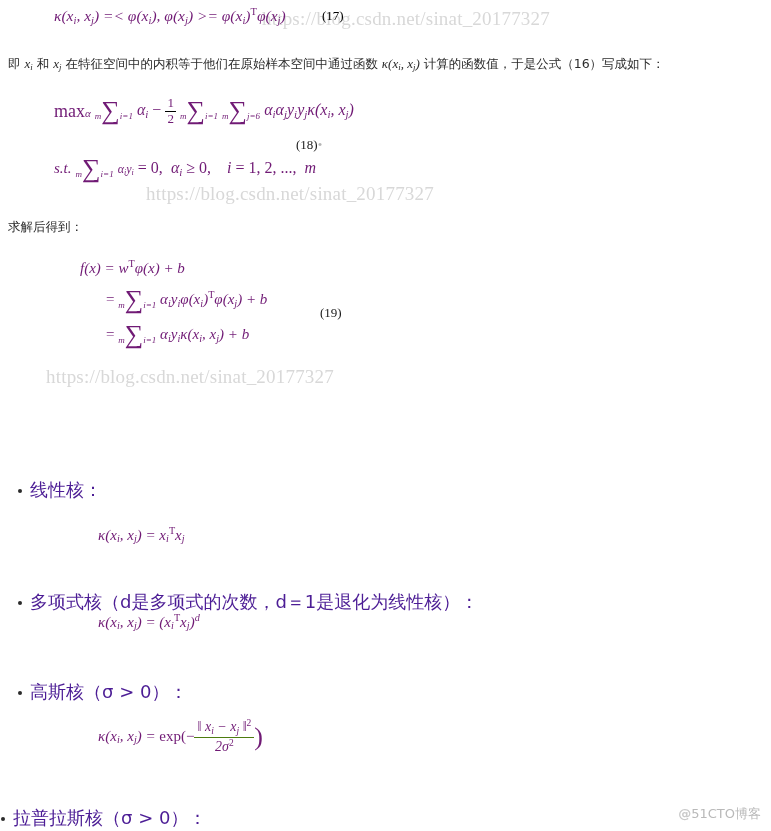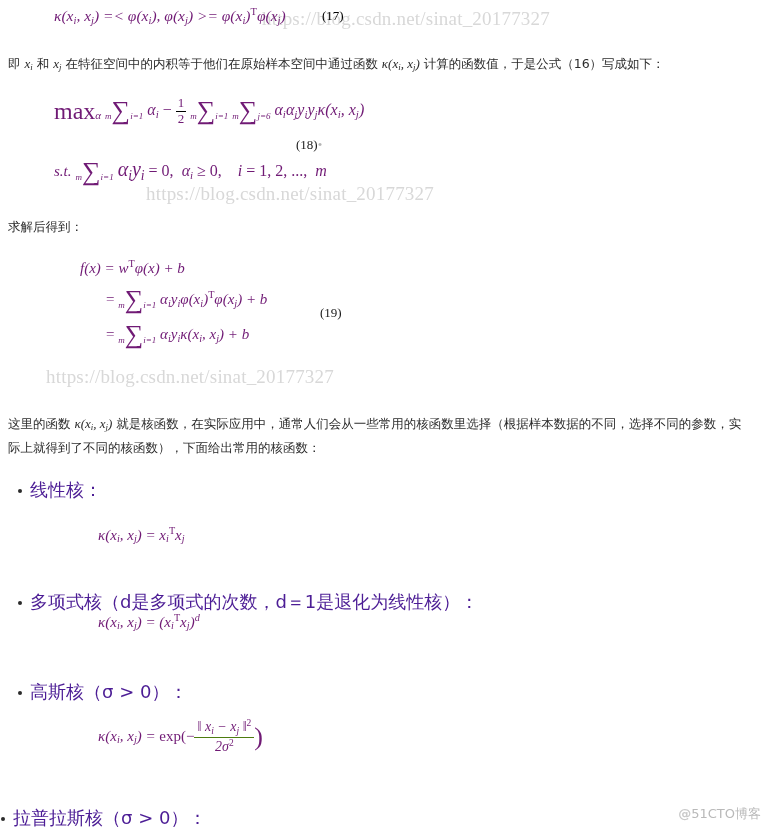--- a/index.html
+++ b/index.html
@@ -79,21 +79,21 @@
   }
   .bigop .op { font-size: 26px; line-height: 0.82; }
   .bigop .lim { font-size: 9px; font-style: italic; line-height: 1.1; }
   .bigop .lim-top { font-size: 9px; font-style: italic; line-height: 1.1; }
   .maxblk {
     display: inline-block;
     text-align: center;
     vertical-align: middle;
     font-family: "Liberation Serif", serif;
   }
-  .maxblk .w { font-style: normal; font-size: 24px; line-height: 1; }
+  .maxblk .w { font-style: normal; font-size: 18px; line-height: 1; }
   .maxblk .u { font-style: italic; font-size: 11px; line-height: 1.1; }
   .frac {
     display: inline-block;
     vertical-align: middle;
     text-align: center;
     font-family: "Liberation Serif", serif;
     font-style: normal;
     line-height: 1.12;
   }
   .frac .n { display: block; font-size: 13px; padding: 0 2px; }
@@ -193,21 +193,21 @@
     <span class="frac"><span class="n">1</span><span class="d">2</span></span>
     <span class="bigop"><span class="lim-top">m</span><span class="op">∑</span><span class="lim">i=1</span></span>
     <span class="bigop"><span class="lim-top">m</span><span class="op">∑</span><span class="lim">j=6</span></span>
     <span style="font-size:16px;">α<span class="sub">i</span>α<span class="sub">j</span>y<span class="sub">i</span>y<span class="sub">j</span>κ(x<span class="sub">i</span>, x<span class="sub">j</span>)</span>
   </div>
   <div class="abs" id="eq18-num"><span>(18)</span><span style="color:#b5b5b5;">•</span></div>
 
   <div class="abs math" id="eq18b">
     <span style="font-size:15px;">s.t.</span>
     <span class="bigop"><span class="lim-top">m</span><span class="op">∑</span><span class="lim">i=1</span></span>
-    <span style="font-size:20px;">α<span class="sub">i</span>y<span class="sub">i</span></span>
+    <span style="font-size:12px;">α<span class="sub">i</span>y<span class="sub">i</span></span>
     <span style="font-style:normal; font-size:16px;">= 0,</span>
     <span style="font-size:16px;">&nbsp;α<span class="sub">i</span></span>
     <span style="font-style:normal; font-size:16px;">≥ 0,</span>
     <span style="font-size:16px;">&nbsp;&nbsp;&nbsp;i</span>
     <span style="font-style:normal; font-size:16px;">= 1, 2, ...,</span>
     <span style="font-size:16px;">&nbsp;m</span>
   </div>
 
   <span class="wm" style="left:146px; top:183px;">https://blog.csdn.net/sinat_20177327</span>
 
@@ -225,24 +225,20 @@
     <div class="line" style="padding-left:26px;">
       <span style="font-style:normal;">=</span>
       <span class="bigop"><span class="lim-top">m</span><span class="op">∑</span><span class="lim">i=1</span></span>
       α<span class="sub">i</span>y<span class="sub">i</span>κ(x<span class="sub">i</span>, x<span class="sub">j</span>) + b
     </div>
   </div>
   <div class="abs" id="eq19-num">(19)</div>
 
   <span class="wm" style="left:46px; top:366px;">https://blog.csdn.net/sinat_20177327</span>
 
-  <div class="abs cn" id="p3">
-    <span>这里的函数 </span><span class="inline-m">κ(x<span class="sub">i</span>, x<span class="sub">j</span>)</span><span> 就是核函数，在实际应用中，通常人们会从一些常用的核函数里选择（根据样本数据的不同，选择不同的参数，实</span><br>
-    <span>际上就得到了不同的核函数），下面给出常用的核函数：</span>
-  </div>
 
   <div class="bullet-row" id="b1">
     <span class="bullet"></span><span class="bullet-text">线性核：</span>
   </div>
   <div class="abs math" id="f1">
     κ(<i>x</i><span class="sub">i</span>, <i>x</i><span class="sub">j</span>) = <i>x</i><span class="sub">i</span><span class="sup-up">T</span><i>x</i><span class="sub">j</span>
   </div>
 
   <div class="bullet-row" id="b2">
     <span class="bullet"></span><span class="bullet-text">多项式核（d是多项式的次数，d＝1是退化为线性核）：</span>

